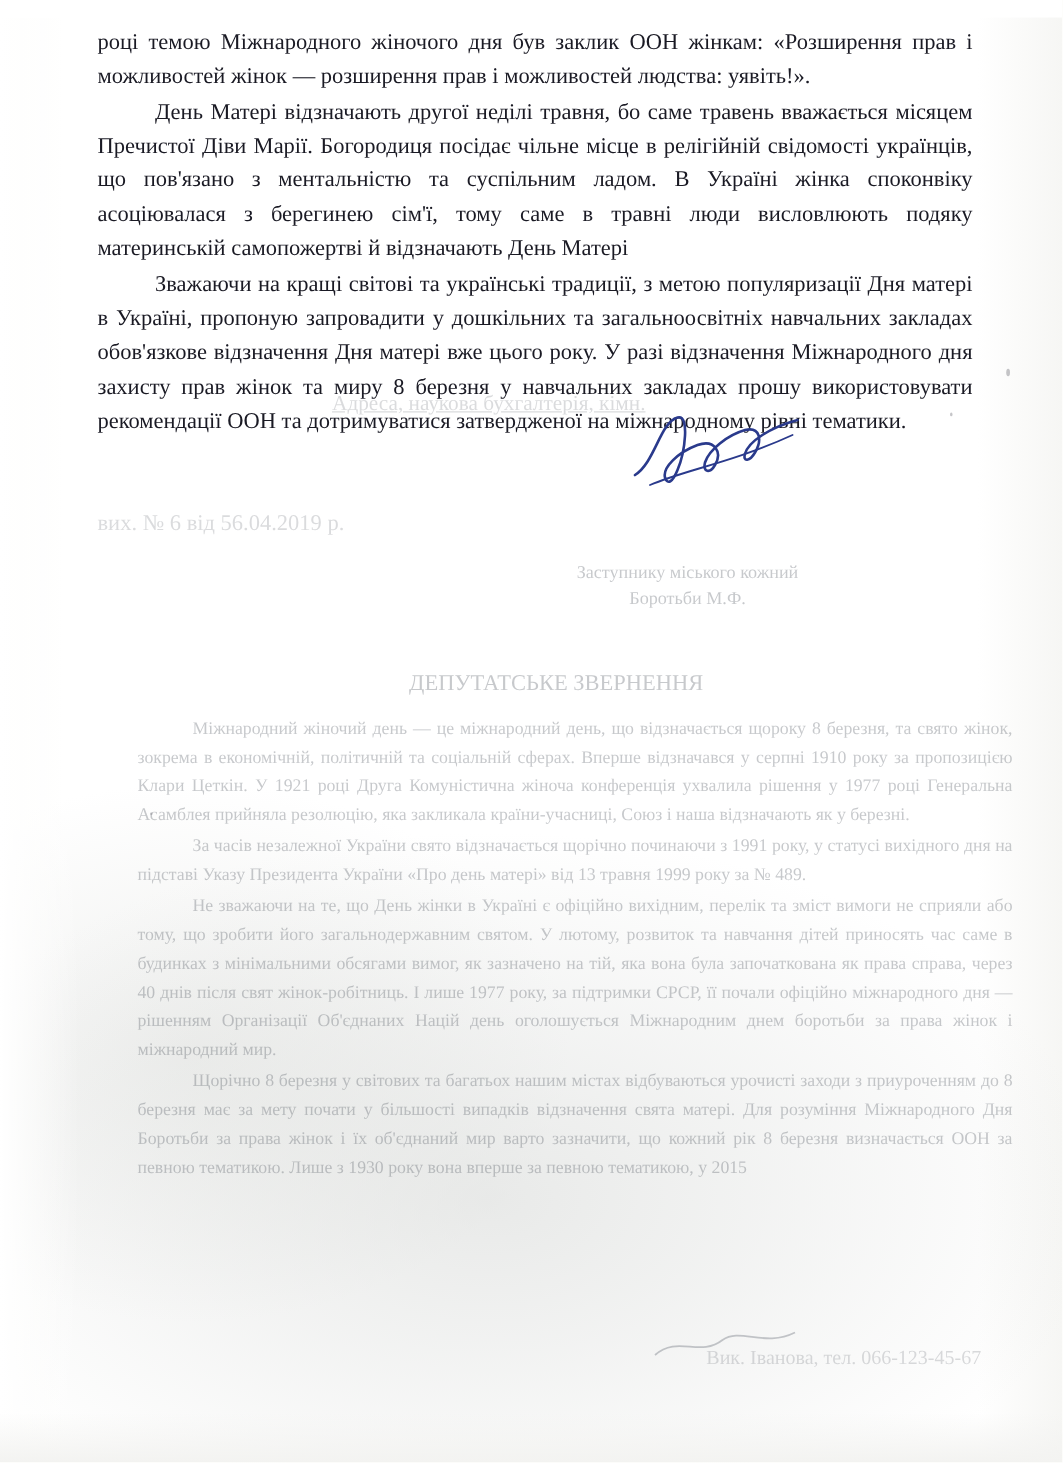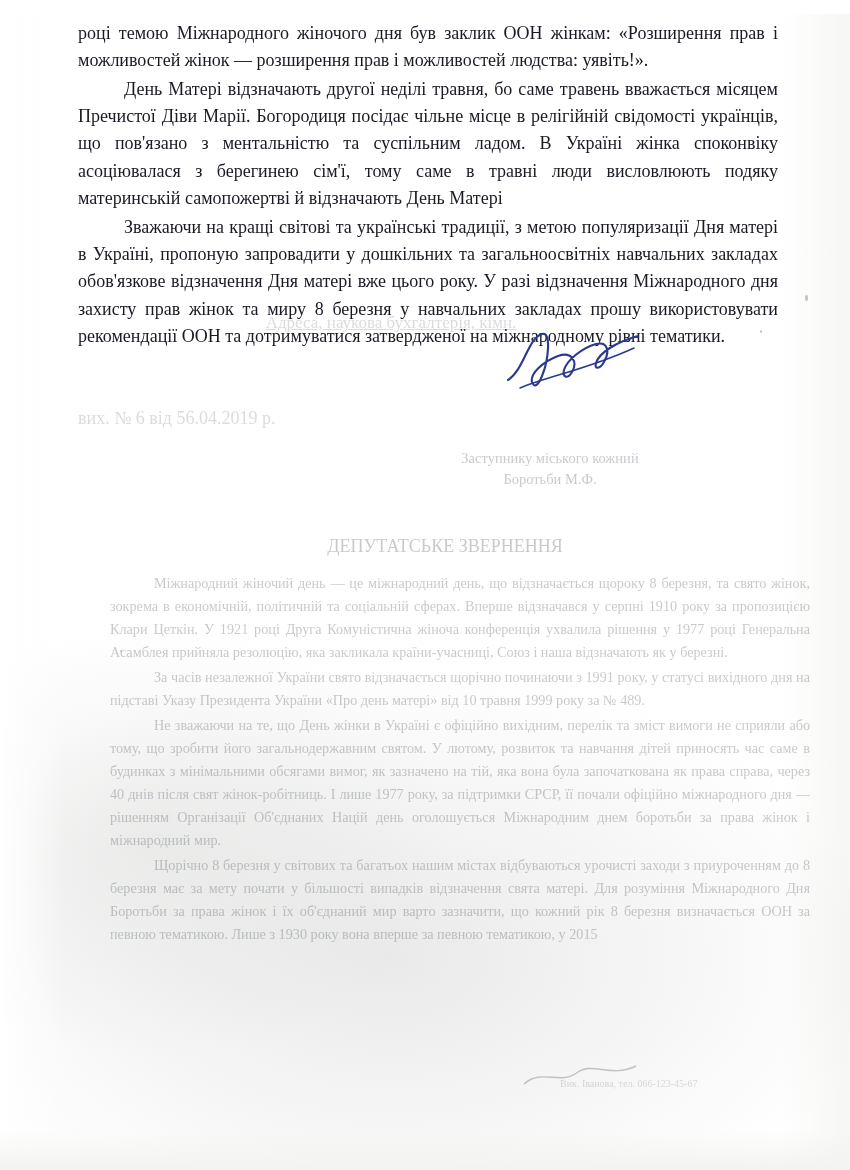--- a/index.html
+++ b/index.html
@@ -139,22 +139,22 @@
     top: 572px;
     width: 700px;
     font-size: 14.2px;
     line-height: 1.62;
     margin-left: 44px;
   }
   .g-foot {
     left: 560px;
     top: 1078px;
     width: 230px;
-    font-size: 10px;
-    text-align: left;
+    font-size: 16px;
+    text-align: center;
   }
   .g-sigline {
     position: absolute;
     left: 520px;
     top: 1060px;
     width: 120px;
     height: 30px;
     pointer-events: none;
   }
   
@@ -180,21 +180,21 @@
 
   <div class="ghost g-addr">
     <div>Заступнику міського кожний</div>
     <div>Боротьби М.Ф.</div>
   </div>
 
   <div class="ghost g-title">ДЕПУТАТСЬКЕ ЗВЕРНЕННЯ</div>
 
   <div class="ghost g-main">
     <p>Міжнародний жіночий день — це міжнародний день, що відзначається щороку 8 березня, та свято жінок, зокрема в економічній, політичній та соціальній сферах. Вперше відзначався у серпні 1910 року за пропозицією Клари Цеткін. У 1921 році Друга Комуністична жіноча конференція ухвалила рішення у 1977 році Генеральна Асамблея прийняла резолюцію, яка закликала країни-учасниці, Союз і наша відзначають як у березні.</p>
-    <p>За часів незалежної України свято відзначається щорічно починаючи з 1991 року, у статусі вихідного дня на підставі Указу Президента України «Про день матері» від 10 травня 1999 року за № 489.</p>
+    <p>За часів незалежної України свято відзначається щорічно починаючи з 1991 року, у статусі вихідного дня на підставі Указу Президента України «Про день матері» від 13 травня 1999 року за № 489.</p>
     <p>Не зважаючи на те, що День жінки в Україні є офіційно вихідним, перелік та зміст вимоги не сприяли або тому, що зробити його загальнодержавним святом. У лютому, розвиток та навчання дітей приносять час саме в будинках з мінімальними обсягами вимог, як зазначено на тій, яка вона була започаткована як права справа, через 40 днів після свят жінок-робітниць. І лише 1977 року, за підтримки СРСР, її почали офіційно міжнародного дня — рішенням Організації Об'єднаних Націй день оголошується Міжнародним днем боротьби за права жінок і міжнародний мир.</p>
     <p>Щорічно 8 березня у світових та багатьох нашим містах відбуваються урочисті заходи з приуроченням до 8 березня має за мету почати у більшості випадків відзначення свята матері. Для розуміння Міжнародного Дня Боротьби за права жінок і їх об'єднаний мир варто зазначити, що кожний рік 8 березня визначається ООН за певною тематикою. Лише з 1930 року вона вперше за певною тематикою, у 2015</p>
   </div>
 
   <svg class="g-sigline" viewBox="0 0 120 30">
     <path d="M4 24 C 22 8, 40 26, 58 12 C 72 2, 92 18, 116 6" fill="none" stroke="rgba(70,75,90,0.30)" stroke-width="1.4"></path>
   </svg>
 
   <div class="ghost g-foot faint">Вик. Іванова, тел. 066-123-45-67</div>
 

